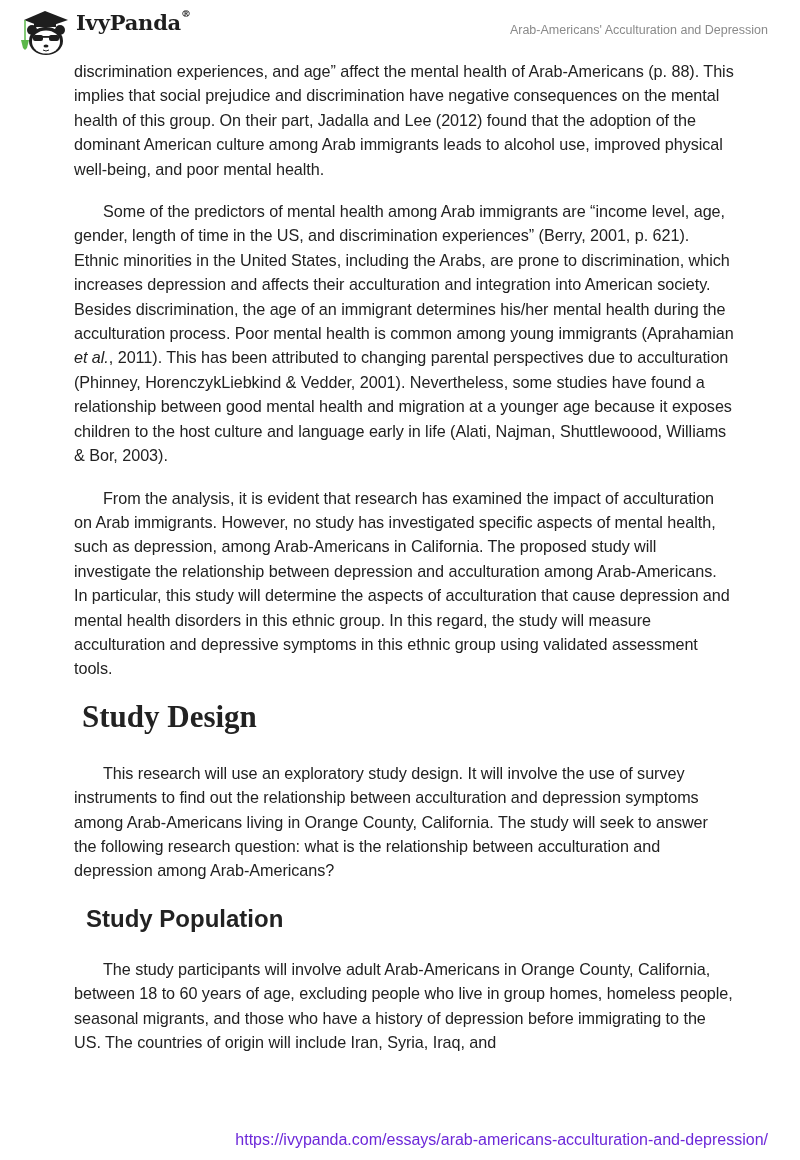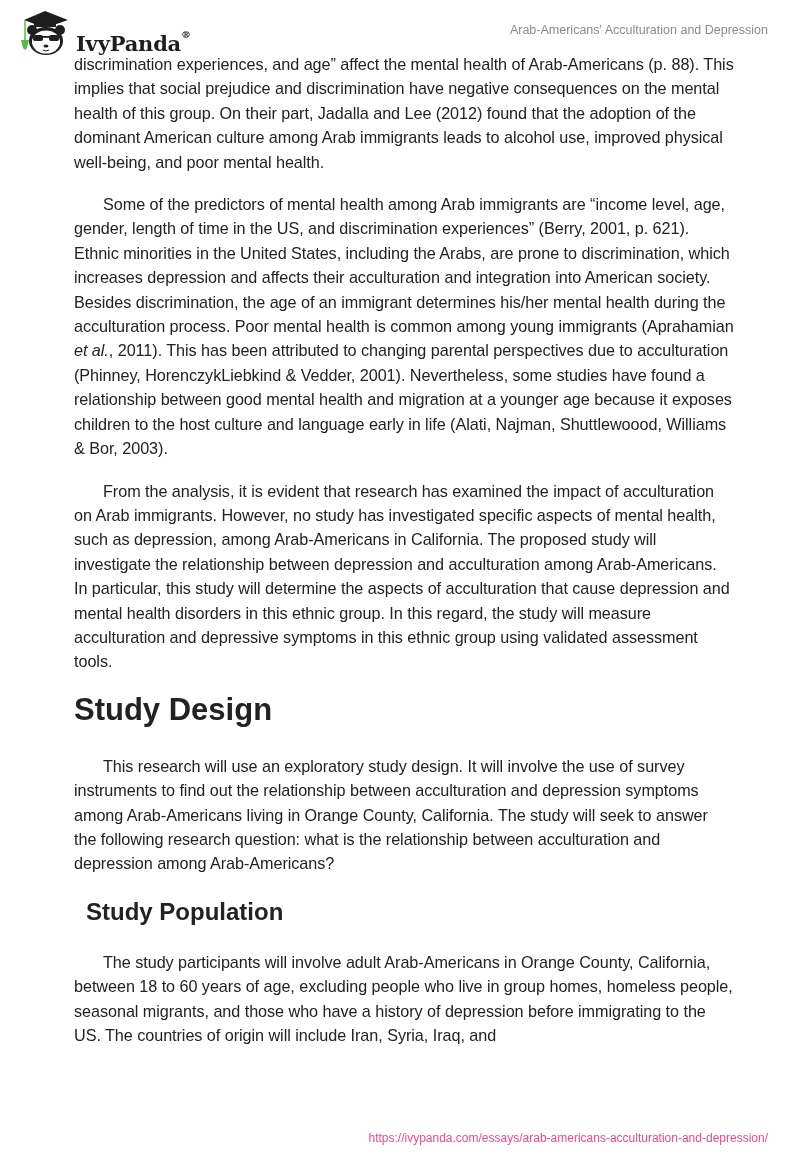--- a/index.html
+++ b/index.html
@@ -1,30 +1,30 @@
 <!DOCTYPE html>
 <html><head>
 <meta charset="utf-8">
 <style>
   html, body { margin: 0; padding: 0; background: #ffffff; }
   body { width: 800px; height: 1160px; position: relative; overflow: hidden;
          font-family: "Liberation Sans", sans-serif; color: #222222; }
   .header { position: absolute; left: 0; top: 0; width: 800px; height: 60px; }
-  .logo { position: absolute; left: 16px; top: 8px; display: flex; align-items: flex-end; }
+  .logo { position: absolute; left: 16px; top: 8px; display: flex; align-items: flex-start; }
   .logo svg { width: 58px; height: 48px; }
   .logo-text { font-family: "DejaVu Serif", serif; font-weight: bold; font-size: 21px;
                color: #1e1e1e; margin-left: 2px; margin-top: 2px; letter-spacing: -0.2px; }
   .logo-reg { font-size: 10px; vertical-align: top; position: relative; top: -2px; }
   .doc-title { position: absolute; right: 32px; top: 23px; font-size: 12.5px; color: #8a8a8a; }
-  .content { position: absolute; left: 74px; top: 52px; width: 660px; }
+  .content { position: absolute; left: 74px; top: 59px; width: 660px; }
   p { margin: 0 0 18px 0; font-size: 16.2px; line-height: 24.4px; color: #222222; letter-spacing: -0.05px; }
   p.indent { text-indent: 29px; }
-  h2.big { font-size: 31px; font-weight: bold; margin: 0; line-height: 40px; color: #222222; }
+  h2.big { font-size: 31px; font-weight: bold; margin: 8px; line-height: 40px; color: #222222; font-family: Liberation Serif, serif; }
   h3.mid { font-size: 24px; font-weight: bold; margin: 12px; line-height: 32px; color: #222222; }
-  .footer-url { position: absolute; right: 32px; top: 1131px; font-size: 12px; color: #ec4899; }
+  .footer-url { position: absolute; right: 32px; top: 1131px; font-size: 16px; color: #6d28d9; }
 </style>
 </head>
 <body>
 
 <div class="header">
   <div class="logo">
     <svg viewBox="0 0 58 48">
 
       <polygon points="8,12 29,3 52,12 29,20" fill="#1e1e1e"></polygon>
       <rect x="18" y="13" width="22" height="6" fill="#1e1e1e"></rect>

